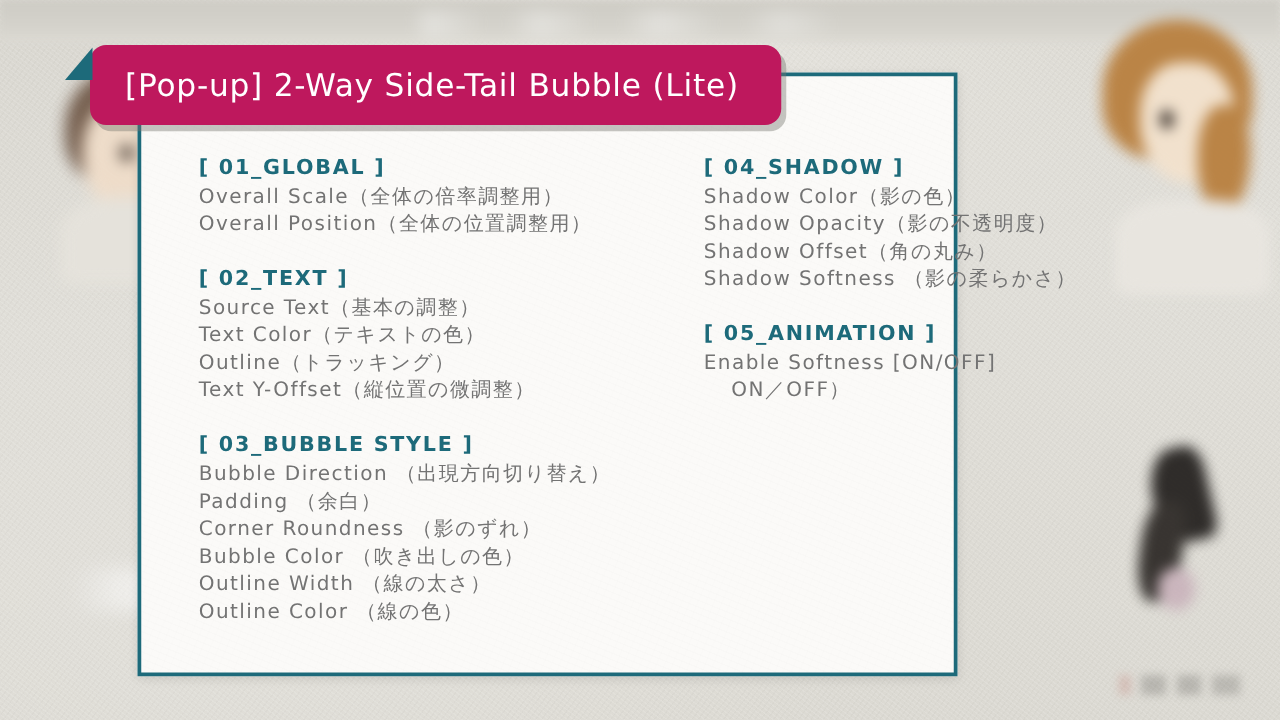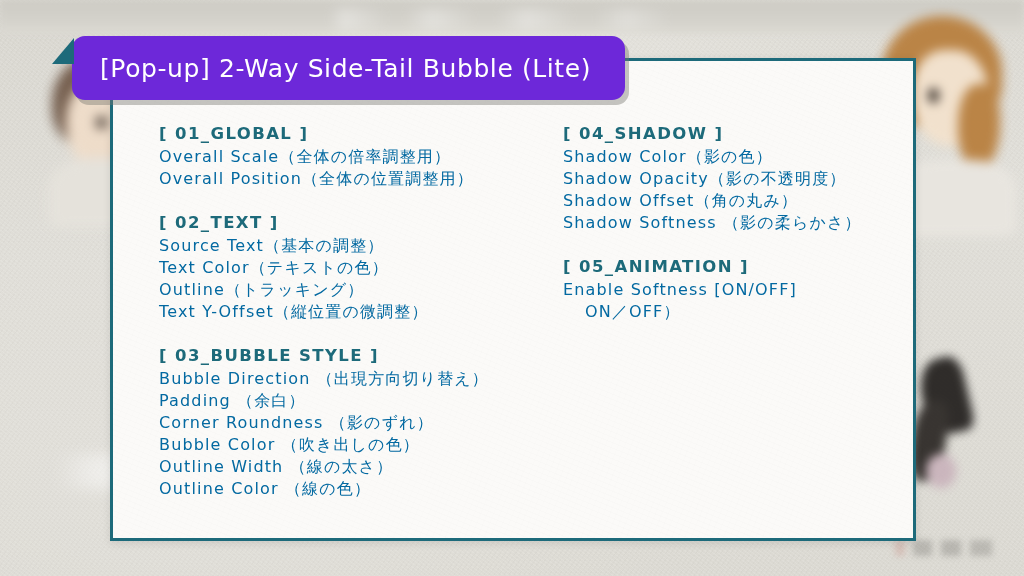--- a/index.html
+++ b/index.html
@@ -181,42 +181,42 @@
     position: absolute; left: 14px; top: 96px;
     width: 30px; height: 34px;
     background: #c9b2bb;
     border-radius: 50%;
   }
 
   
   #card {
     position: absolute;
     left: 110px; top: 58px;
-    width: 806px; height: 483px;
+    width: 656px; height: 483px;
     background: #fbfaf8;
     border: 3px solid #1d6a7a;
     box-sizing: border-box;
     box-shadow: 0 2px 8px rgba(0,0,0,.10);
   }
   #card .paper-tex {
     position: absolute;
     inset: 0;
     pointer-events: none;
     opacity: .5;
     background-image:
       repeating-linear-gradient(22deg, rgba(0,0,0,.016) 0 1px, rgba(0,0,0,0) 1px 5px),
       repeating-linear-gradient(112deg, rgba(0,0,0,.013) 0 1px, rgba(0,0,0,0) 1px 6px);
   }
 
   
   #title-bubble {
     position: absolute;
     left: 72px; top: 36px;
     width: 553px; height: 64px;
-    background: #6d28d9;
+    background: #be185d;
     border-radius: 13px;
     box-shadow: 4px 5px 0 rgba(120,118,112,.42);
   }
   #title-bubble .tail {
     position: absolute;
     left: -20px; top: 2px;
     width: 0; height: 0;
     border-left: 22px solid transparent;
     border-bottom: 26px solid #1d6a7a;
   }
@@ -247,21 +247,21 @@
   .sec-head {
     color: #1d6a7a;
     font-size: 16.5px;
     font-weight: bold;
     letter-spacing: 1.4px;
     line-height: 22px;
     margin-bottom: 1px;
     white-space: nowrap;
   }
   .sec-item {
-    color: #0369a1;
+    color: #737373;
     font-size: 16px;
     letter-spacing: 1.15px;
     line-height: 22px;
     white-space: nowrap;
   }
   .sec-item.indent-1 { padding-left: 8px; }
   .sec-item.indent-2 { padding-left: 22px; }
 </style>
 </head>
 <body>

